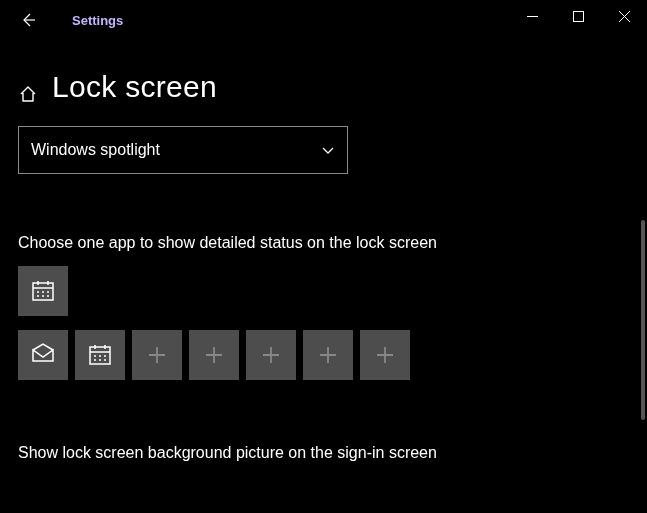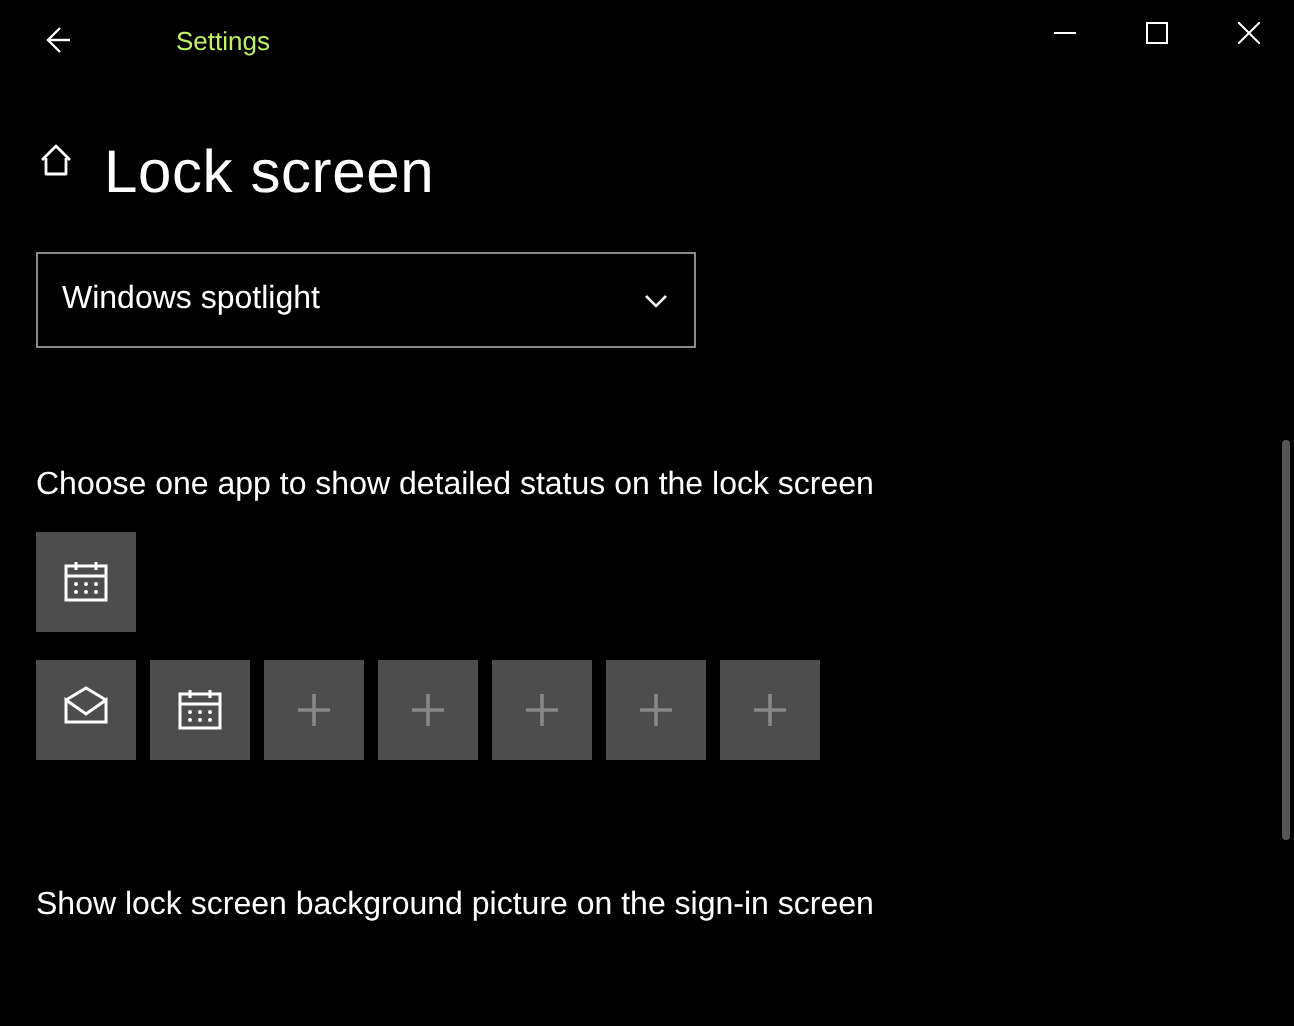--- a/index.html
+++ b/index.html
@@ -20,38 +20,39 @@
     padding: 0 0 0 14px;
     background: rgba(0,0,0,0.85);
     position: relative;
   }
   .back-btn {
     width: 28px; height: 28px;
     display: flex; align-items: center; justify-content: center;
     cursor: pointer;
   }
   .app-title {
-    margin-left: 46px;
+    margin-left: 30px;
     font-size: 13px;
-    color: #bef264;
+    color: #c4b5fd;
+    font-weight: bold;
   }
   .window-controls {
     position: absolute;
     right: 0; top: 0;
     display: flex;
     height: 32px;
   }
   .win-ctrl {
     width: 46px; height: 32px;
     display: flex; align-items: center; justify-content: center;
     cursor: pointer;
   }
   .page-header {
     display: flex;
-    align-items: flex-start;
+    align-items: flex-end;
     padding: 30px 0 0 18px;
     gap: 14px;
   }
   .home-icon { display:flex; align-items:center; }
   .page-title {
     font-size: 30px;
     font-weight: 400;
     letter-spacing: 0.3px;
   }
   .content {

